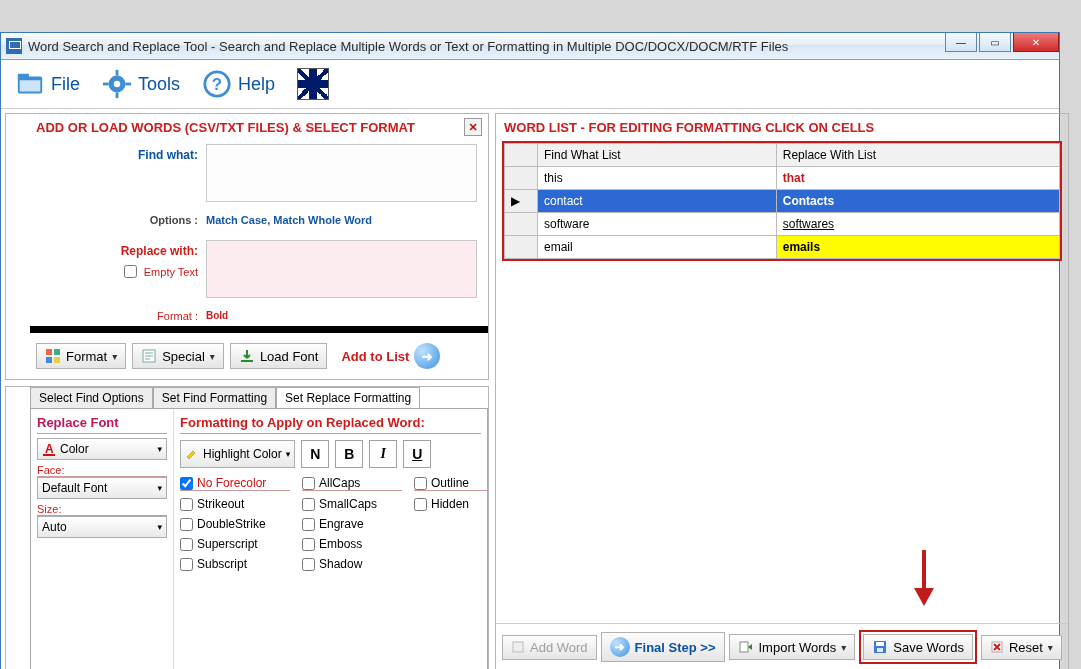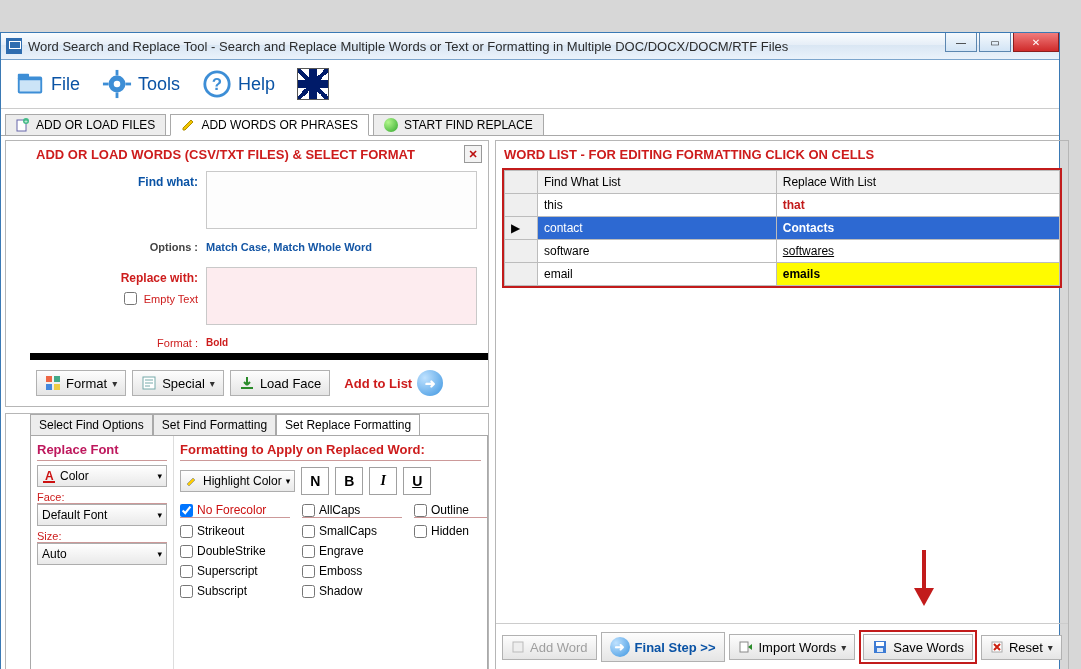--- a/index.html
+++ b/index.html
@@ -272,21 +272,21 @@
   .fp-right .head{color:#cd1c1c;font-weight:bold;border-bottom:1px solid #c99;font-size:13px;padding-bottom:3px;margin-bottom:6px;}
   .chk-grid{
      display:grid;
      grid-template-columns: 110px 100px 90px;
      gap:6px 12px;
      align-items:center;
   }
   .chk{display:flex;align-items:center;gap:4px;cursor:pointer;}
   .chk input{margin:0;}
   .underline-red{border-bottom:1px solid #c99;}
-  .hlbtns{display:flex;gap:6px;margin-bottom:8px;align-items:center;}
+  .hlbtns{display:flex;gap:6px;margin-bottom:8px;}
   .letterbtn{
      border:1px solid #a0a0a0;
      width:26px;height:26px;
      display:flex;align-items:center;justify-content:center;
      font-size:14px;font-weight:bold;background:#fff;cursor:pointer;
   }
   .letterbtn.ital{font-style:italic;font-family:"Times New Roman",serif;}
   .letterbtn.und{text-decoration:underline;}
   
   .wordlist-title{
@@ -388,40 +388,20 @@
           <circle cx="16" cy="16" r="13" fill="none" stroke="#3d8ed6" stroke-width="3"></circle>
           <text x="16" y="22" text-anchor="middle" font-size="18" fill="#3d8ed6" font-family="Arial" font-weight="bold">?</text>
         </svg>
       <span>Help</span>
     </div>
     <div class="menuitem">
       <div class="flag"></div>
     </div>
   </div>
 
-  <div class="tabstrip">
-    <div class="tab">
-      <svg class="bullet" viewBox="0 0 14 14">
-          <rect x="1" y="2" width="9" height="11" fill="#fff" stroke="#66a"></rect>
-          <rect x="7" y="0" width="6" height="6" fill="#4b8" rx="3"></rect>
-          <text x="10" y="5" text-anchor="middle" font-size="6" fill="#fff">+</text>
-        </svg>
-      <span>ADD OR LOAD FILES</span>
-    </div>
-    <div class="tab active">
-      <svg class="bullet" viewBox="0 0 14 14">
-          <polygon points="2,12 4,12 12,4 10,2 2,10" fill="#f2c500" stroke="#b09000"></polygon>
-        </svg>
-      <span>ADD WORDS OR PHRASES</span>
-    </div>
-    <div class="tab green">
-      <span class="bullet"></span>
-      <span>START FIND REPLACE</span>
-    </div>
-  </div>
 
   <div class="content">
 
     <div class="leftcol">
 
       <div class="panel" style="flex:0 0 auto;">
         <div class="panel-title">
           <span>ADD OR LOAD WORDS (CSV/TXT FILES) &amp; SELECT FORMAT</span>
           <div class="closex">✕</div>
         </div>
@@ -466,21 +446,21 @@
                 <path d="M4 5h8M4 8h8M4 11h5" stroke="#7aa"></path>
               </svg>
              <span>Special</span>
               <span class="caret">▾</span>
           </div>
           <div class="btn">
              <svg class="icon" width="16" height="16" viewBox="0 0 16 16">
                 <path d="M8 2v8m0 0l-3-3m3 3l3-3" stroke="#2a8b2a" stroke-width="2" fill="none"></path>
                 <rect x="2" y="12" width="12" height="2" fill="#2a8b2a"></rect>
               </svg>
-             <span>Load Face</span>
+             <span>Load Font</span>
           </div>
           <div class="btn red-text" style="border:none;background:none;">
              <span>Add to List</span>
              <span class="arrow-circle">➜</span>
           </div>
         </div>
       </div>
 
       <div class="panel" style="flex:1;min-height:0;">
         <div class="innertabs">

